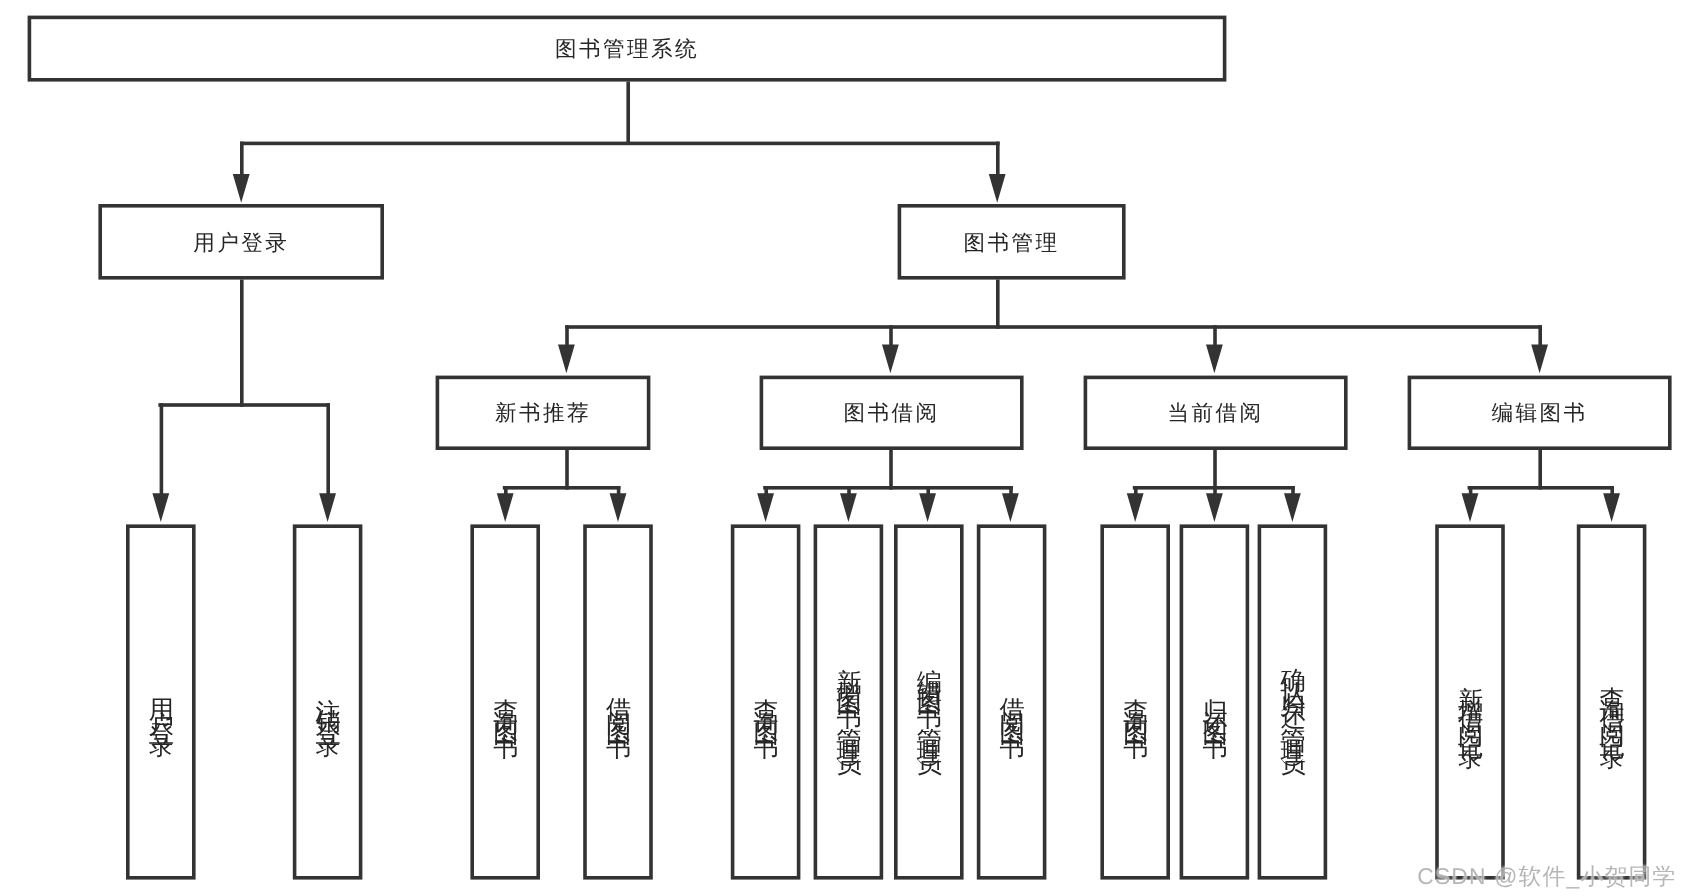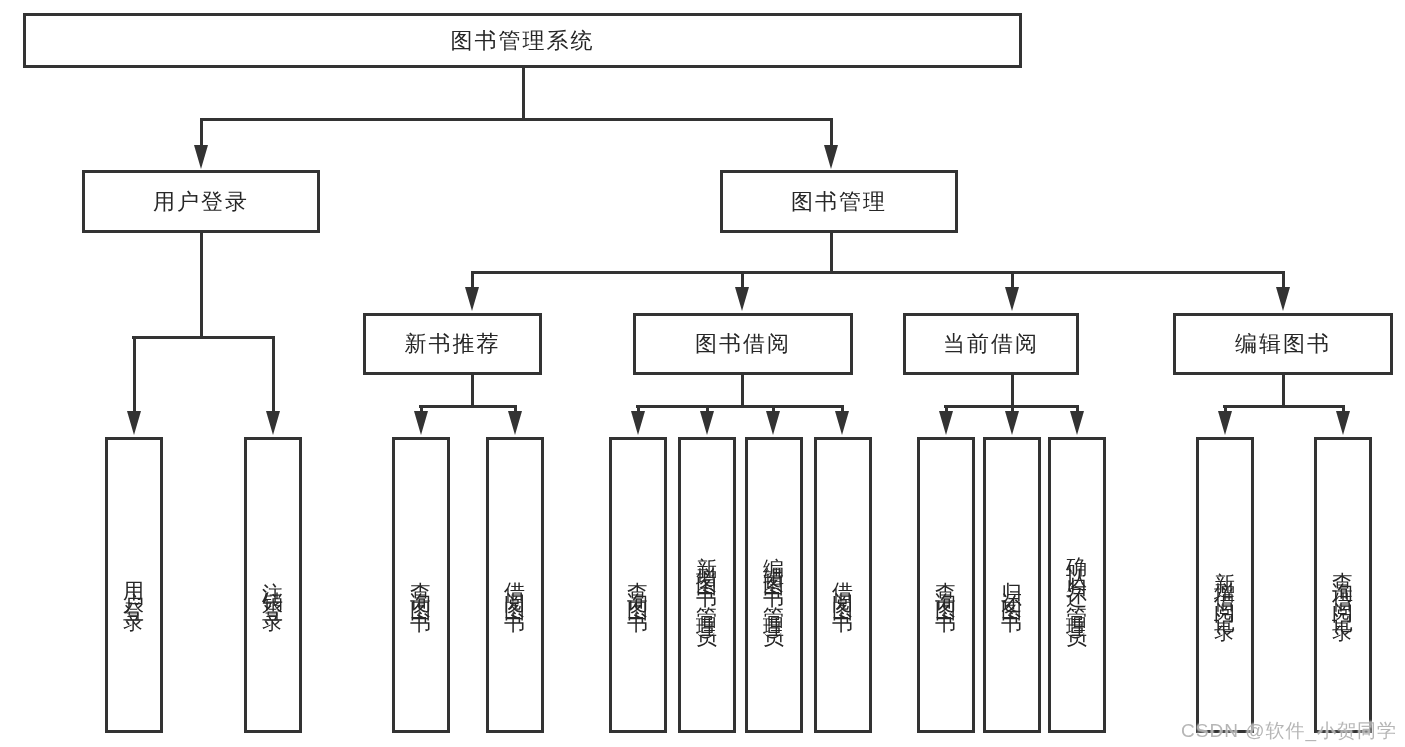--- a/index.html
+++ b/index.html
@@ -11,21 +11,21 @@
     color:#222222;
     overflow:hidden;
   }
   
   .hbox{
     position:absolute;
     box-sizing:border-box;
     border:3px solid #333333;
     background:#ffffff;
     display:flex;align-items:center;justify-content:center;
-    font-size:22px;letter-spacing:2px;color:#262626;
+    font-size:18px;letter-spacing:2px;color:#262626;
   }
   
   .vbox{
     position:absolute;
     box-sizing:border-box;
     border:3px solid #333333;
     background:#ffffff;
     width:58px;height:296px;top:437px;
     display:flex;align-items:center;justify-content:center;
     writing-mode:vertical-rl;
@@ -62,21 +62,21 @@
   <div class="vline" style="left:522px;top:68px;height:52px"></div>
   <div class="hline" style="left:200px;top:118px;width:633px"></div>
   <div class="vline" style="left:200px;top:118px;height:29px"></div>
   <div class="vline" style="left:830px;top:118px;height:29px"></div>
   <div class="arrow" style="left:194px;top:145px"></div>
   <div class="arrow" style="left:824px;top:145px"></div>
 
   <div class="hbox" style="left:82px;top:170px;width:238px;height:63px">
     <span>用户登录</span>
   </div>
-  <div class="hbox" style="left:720px;top:170px;width:238px;height:63px">
+  <div class="hbox" style="left:748px;top:170px;width:190px;height:63px">
     <span>图书管理</span>
   </div>
 
   <div class="vline" style="left:200px;top:233px;height:106px"></div>
   <div class="hline" style="left:132px;top:336px;width:143px"></div>
   <div class="vline" style="left:133px;top:336px;height:77px"></div>
   <div class="vline" style="left:272px;top:336px;height:77px"></div>
   <div class="arrow" style="left:127px;top:411px"></div>
   <div class="arrow" style="left:266px;top:411px"></div>
 
@@ -90,21 +90,21 @@
   <div class="arrow" style="left:735px;top:287px"></div>
   <div class="arrow" style="left:1005px;top:287px"></div>
   <div class="arrow" style="left:1276px;top:287px"></div>
 
   <div class="hbox" style="left:363px;top:313px;width:179px;height:62px">
     <span>新书推荐</span>
   </div>
   <div class="hbox" style="left:633px;top:313px;width:220px;height:62px">
     <span>图书借阅</span>
   </div>
-  <div class="hbox" style="left:903px;top:313px;width:176px;height:62px">
+  <div class="hbox" style="left:903px;top:313px;width:220px;height:62px">
     <span>当前借阅</span>
   </div>
   <div class="hbox" style="left:1173px;top:313px;width:220px;height:62px">
     <span>编辑图书</span>
   </div>
 
   <div class="vline" style="left:471px;top:375px;height:33px"></div>
   <div class="hline" style="left:419px;top:405px;width:98px"></div>
   <div class="vline" style="left:420px;top:405px;height:8px"></div>
   <div class="vline" style="left:514px;top:405px;height:8px"></div>

